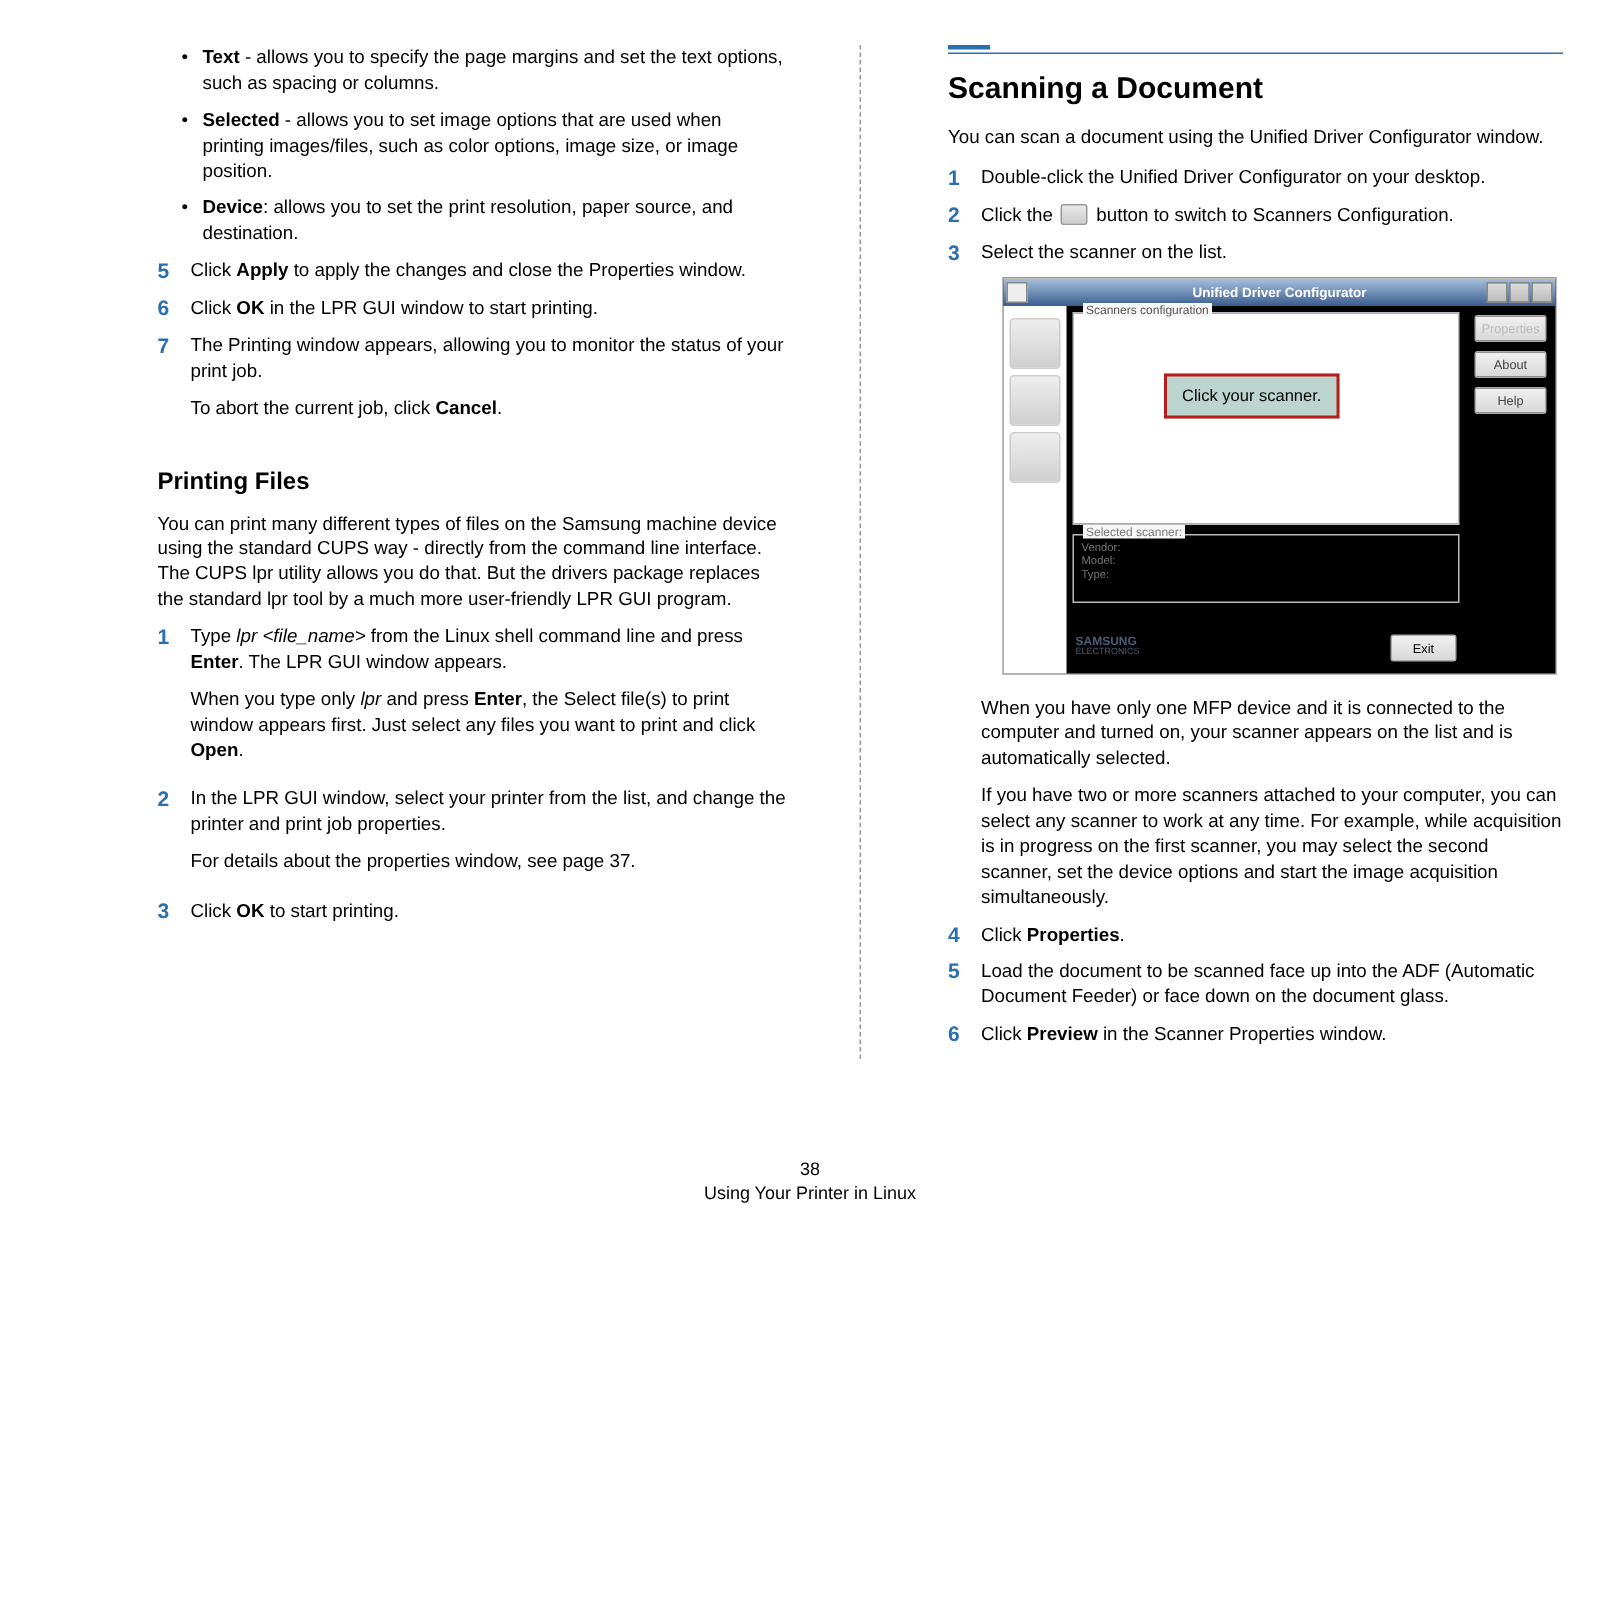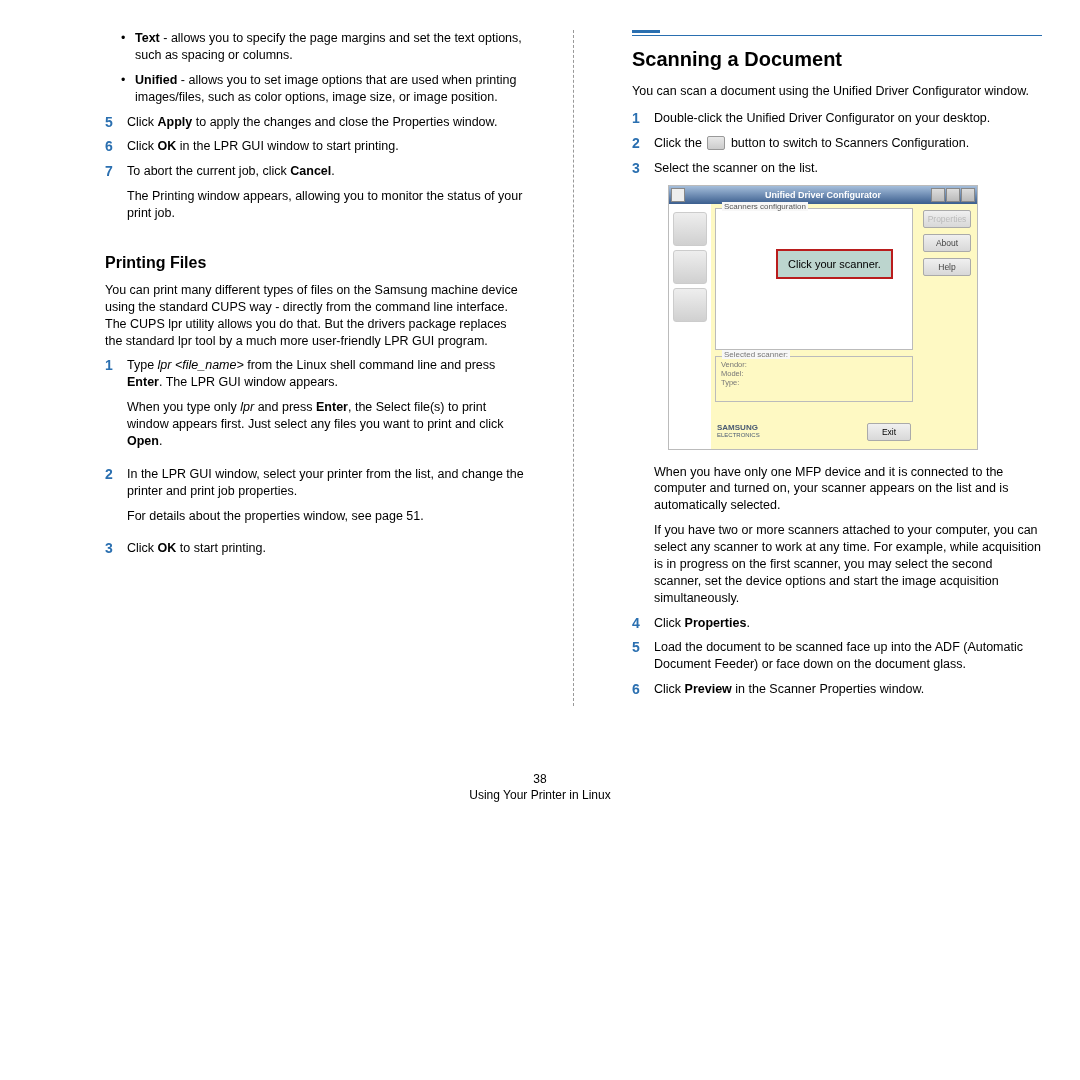--- a/index.html
+++ b/index.html
@@ -19,21 +19,21 @@
   .step-item { display: flex; margin-bottom: 8px; }
   .step-num { color: #2a6fb0; font-weight: bold; font-size: 14px; width: 22px; flex-shrink: 0; }
   .step-body { flex: 1; line-height: 1.35; }
   .step-body p { margin-bottom: 8px; }
   .indent { margin-left: 22px; }
   .top-bar { height: 3px; width: 100%; margin-bottom: 2px; position: relative; }
   .top-bar::before { content: ""; position: absolute; left: 0; top: 0; width: 28px; height: 3px; background: #2a6fb0; }
   .top-line { height: 1px; background: #2a6fb0; margin-bottom: 12px; }
   .intro { margin: 8px 0 10px 0; line-height: 1.35; }
   .scanner-icon { display: inline-block; width: 18px; height: 14px; vertical-align: middle; background: linear-gradient(#e8e8e8,#ccc); border: 1px solid #999; border-radius: 2px; margin: 0 2px; }
-  .screenshot { width: 310px; height: 265px; margin: 8px auto 14px 36px; border: 1px solid #bbb; background: #fef9c3; position: relative; }
+  .screenshot { width: 370px; height: 265px; margin: 8px auto 14px 36px; border: 1px solid #bbb; background: #000000; position: relative; }
   .ss-titlebar { height: 18px; background: linear-gradient(#a5bedb,#3b5e8e); color: #fff; font-size: 9px; font-weight: bold; text-align: center; line-height: 18px; position: relative; }
   .ss-winicon { position: absolute; left: 2px; top: 2px; width: 14px; height: 14px; background: #eee; border: 1px solid #888; }
   .ss-winctrls { position: absolute; right: 2px; top: 2px; display: flex; gap: 1px; }
   .ss-winctrls span { width: 14px; height: 14px; background: linear-gradient(#ddd,#bbb); border: 1px solid #888; }
   .ss-body { display: flex; height: calc(100% - 18px); }
   .ss-left-icons { width: 42px; background: #fff; padding: 4px 2px; }
   .ss-left-icons .icon { width: 34px; height: 34px; margin: 4px auto; background: linear-gradient(#eee,#d0d0d0); border: 1px solid #ccc; border-radius: 3px; }
   .ss-main { flex: 1; padding: 4px 4px; position: relative; }
   .ss-group { border: 1px solid #bbb; position: relative; }
   .ss-group-label { position: absolute; top: -7px; left: 6px; font-size: 8px; background: #f7f7f7; padding: 0 2px; color: #555; }
@@ -52,57 +52,58 @@
   .page-footer .pgnum { margin-bottom: 2px; }
 </style>
 </head>
 <body>
 
 <div class="page">
 
   <div class="col left-col">
     <ul class="bullets">
       <li><b>Text</b><span> - allows you to specify the page margins and set the text options, such as spacing or columns.</span></li>
-      <li><b>Unified</b><span> - allows you to set image options that are used when printing images/files, such as color options, image size, or image position.</span></li>
+      <li><b>Selected</b><span> - allows you to set image options that are used when printing images/files, such as color options, image size, or image position.</span></li>
+      <li><b>Device</b><span>: allows you to set the print resolution, paper source, and destination.</span></li>
     </ul>
 
     <ol class="step-list">
       <li class="step-item">
         <span class="step-num">5</span>
         <div class="step-body"><span><span>Click </span><b>Apply</b><span> to apply the changes and close the Properties window.</span></span></div>
       </li>
       <li class="step-item">
         <span class="step-num">6</span>
         <div class="step-body"><span><span>Click </span><b>OK</b><span> in the LPR GUI window to start printing.</span></span></div>
       </li>
       <li class="step-item">
         <span class="step-num">7</span>
         <div class="step-body">
+          <p>The Printing window appears, allowing you to monitor the status of your print job.</p>
           <p><span>To abort the current job, click </span><b>Cancel</b><span>.</span></p>
-          <p>The Printing window appears, allowing you to monitor the status of your print job.</p>
         </div>
       </li>
     </ol>
 
     <h3 class="subsection">Printing Files</h3>
     <p>You can print many different types of files on the Samsung machine device using the standard CUPS way - directly from the command line interface. The CUPS lpr utility allows you do that. But the drivers package replaces the standard lpr tool by a much more user-friendly LPR GUI program.</p>
 
     <ol class="step-list">
       <li class="step-item">
         <span class="step-num">1</span>
         <div class="step-body">
           <p>Type <i>lpr &lt;file_name&gt;</i> from the Linux shell command line and press <b>Enter</b>. The LPR GUI window appears.</p>
           <p>When you type only <i>lpr</i> and press <b>Enter</b>, the Select file(s) to print window appears first. Just select any files you want to print and click <b>Open</b>.</p>
         </div>
       </li>
       <li class="step-item">
         <span class="step-num">2</span>
         <div class="step-body">
           <p>In the LPR GUI window, select your printer from the list, and change the printer and print job properties.</p>
-          <p>For details about the properties window, see page 51.</p>
+          <p>For details about the properties window, see page 37.</p>
         </div>
       </li>
       <li class="step-item">
         <span class="step-num">3</span>
         <div class="step-body">
             <p>Click <b>OK</b> to start printing.</p>
           </div>
       </li>
     </ol>
   </div>

